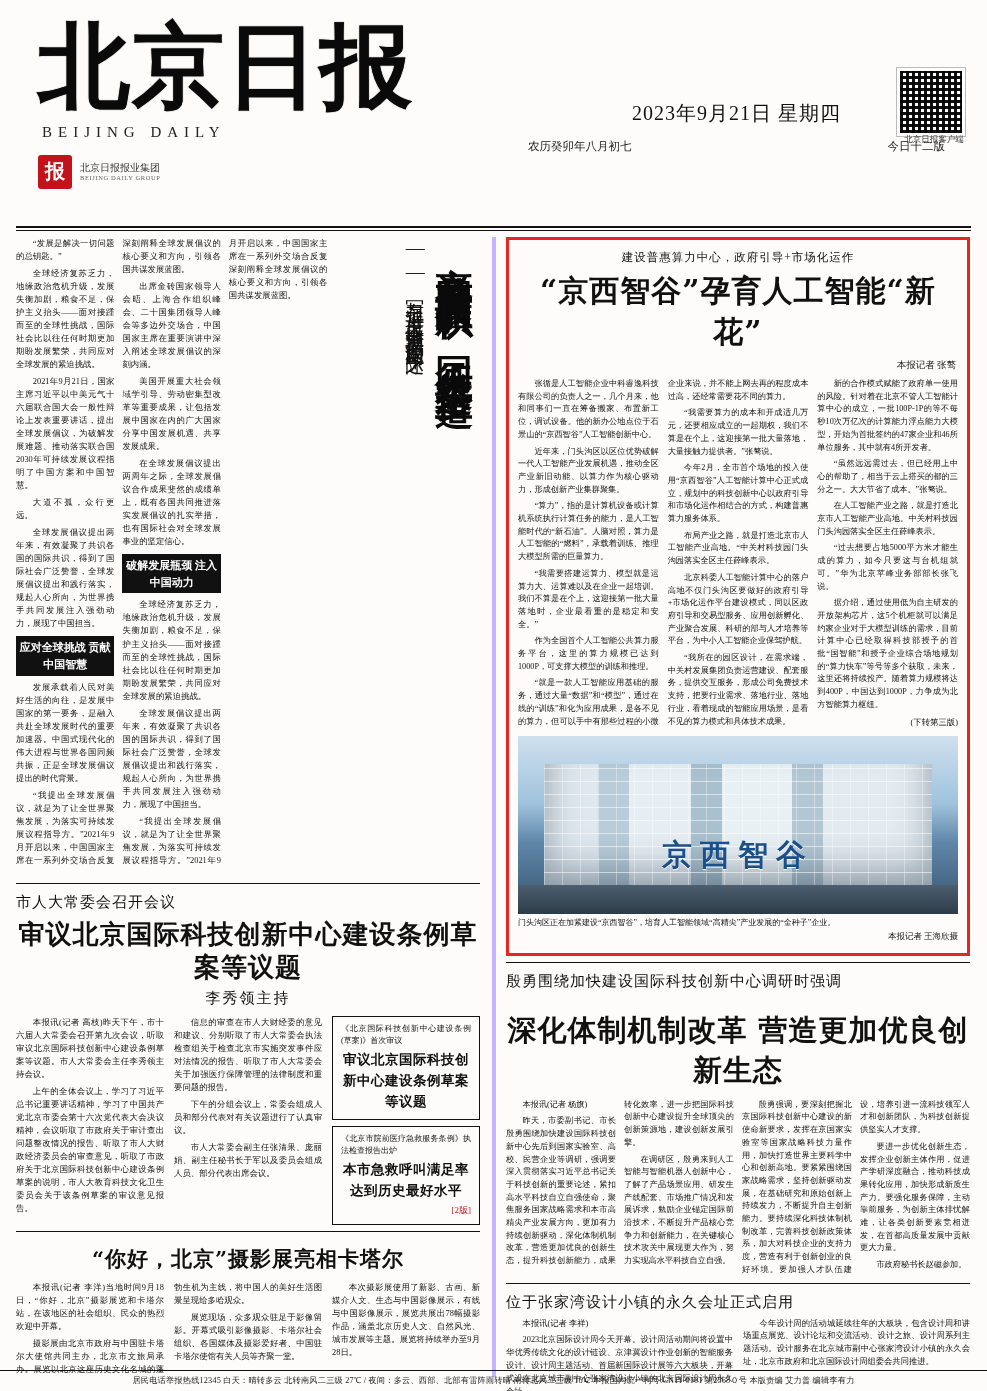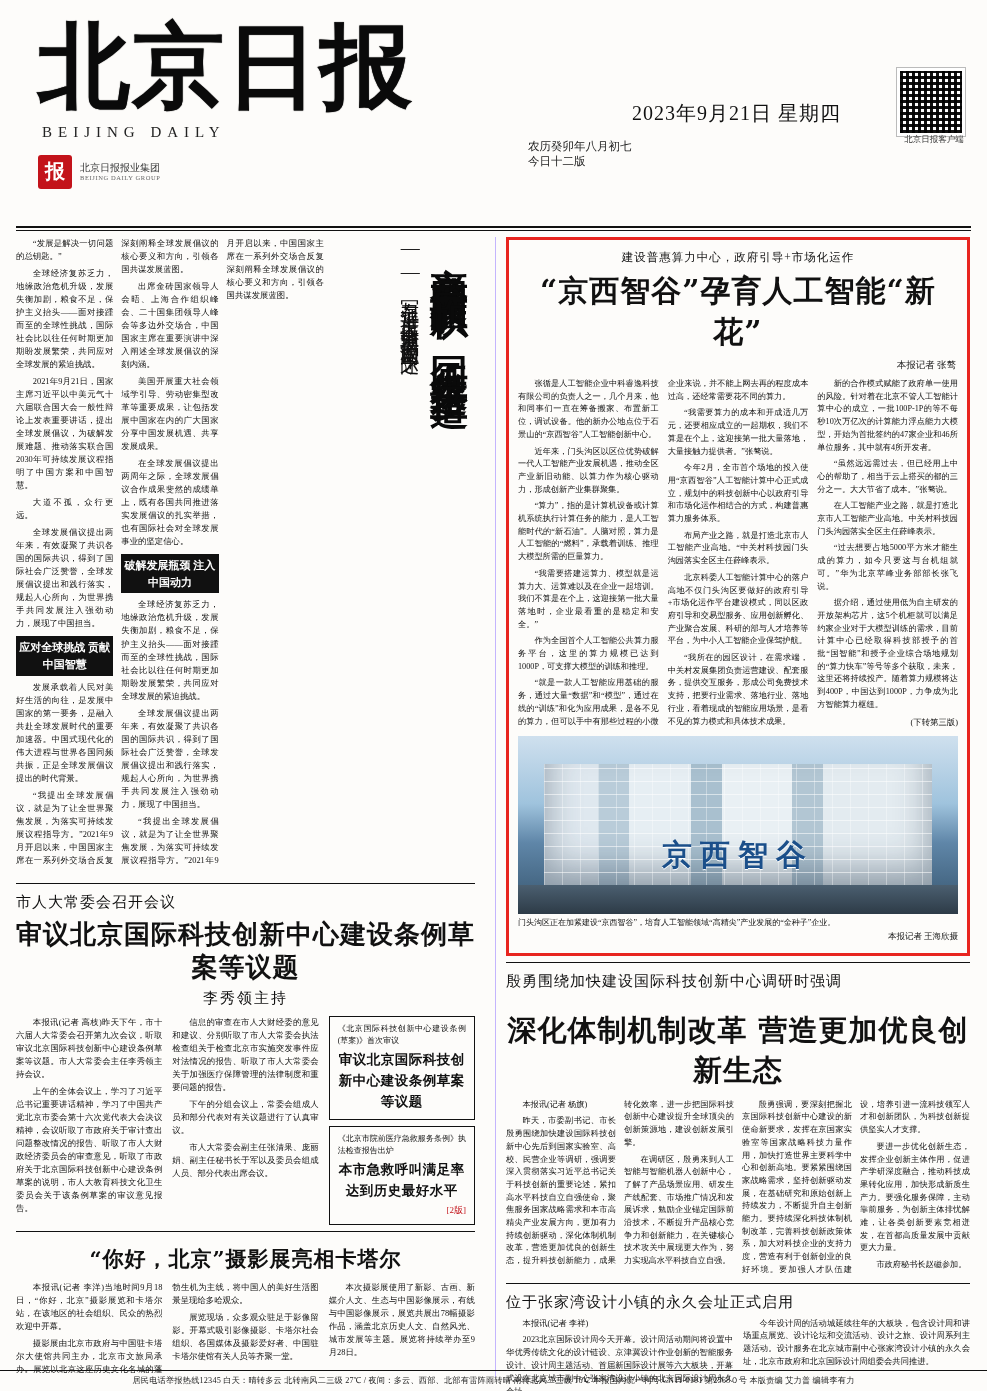--- a/index.html
+++ b/index.html
@@ -41,38 +41,37 @@
   }
   .mh-group{font-size:10px;line-height:1.35;color:#333;}
   .mh-group .en{font-size:6.5px;letter-spacing:.6px;color:#666;}
   .mh-right{flex:1;position:relative;padding-left:16px;}
   .mh-date{
     text-align:center;font-size:20px;letter-spacing:1px;margin-top:86px;color:#111;
   }
   .mh-subdate{
     display:flex;justify-content:space-between;font-size:11.5px;color:#222;
     margin:12px 26px 6px 26px;
-    flex-direction:column;
   }
   .qr{
     position:absolute;right:6px;top:54px;width:62px;height:62px;
     background:
       repeating-linear-gradient(90deg,#111 0 3px,#fff 3px 6px),
       repeating-linear-gradient(0deg,#111 0 3px,#fff 3px 6px);
     background-blend-mode:multiply;
     border:3px solid #fff;outline:1px solid #bbb;
   }
   .qr-cap{position:absolute;right:0;top:120px;width:74px;text-align:center;font-size:8.5px;color:#333;}
 
   .rule-thick{border-top:2px solid #111;margin:4px 0 0 0;}
   .rule-thin{border-top:1px solid #111;margin:2px 0 6px 0;}
 
   
   .body-grid{display:flex;gap:0;height:1140px;}
-  .col-left{width:480px;padding-right:20px;box-sizing:border-box;border-right:1px solid #c4b5fd;}
+  .col-left{width:480px;padding-right:12px;box-sizing:border-box;border-right:4px solid #c4b5fd;}
   .col-right{width:474px;padding-left:10px;box-sizing:border-box;}
 
   
   .lead-wrap{display:flex;height:640px;}
   .lead-text{width:212px;font-size:8.4px;line-height:1.55;color:#111;column-count:2;column-gap:8px;text-align:justify;}
   .lead-text p{margin:0 0 4px 0;text-indent:2em;}
   .box-head{
     background:#111;color:#fff;font-size:11px;text-align:center;padding:2.5px 0;margin:6px 0 5px 0;font-weight:bold;
   }
   .lead-title{

